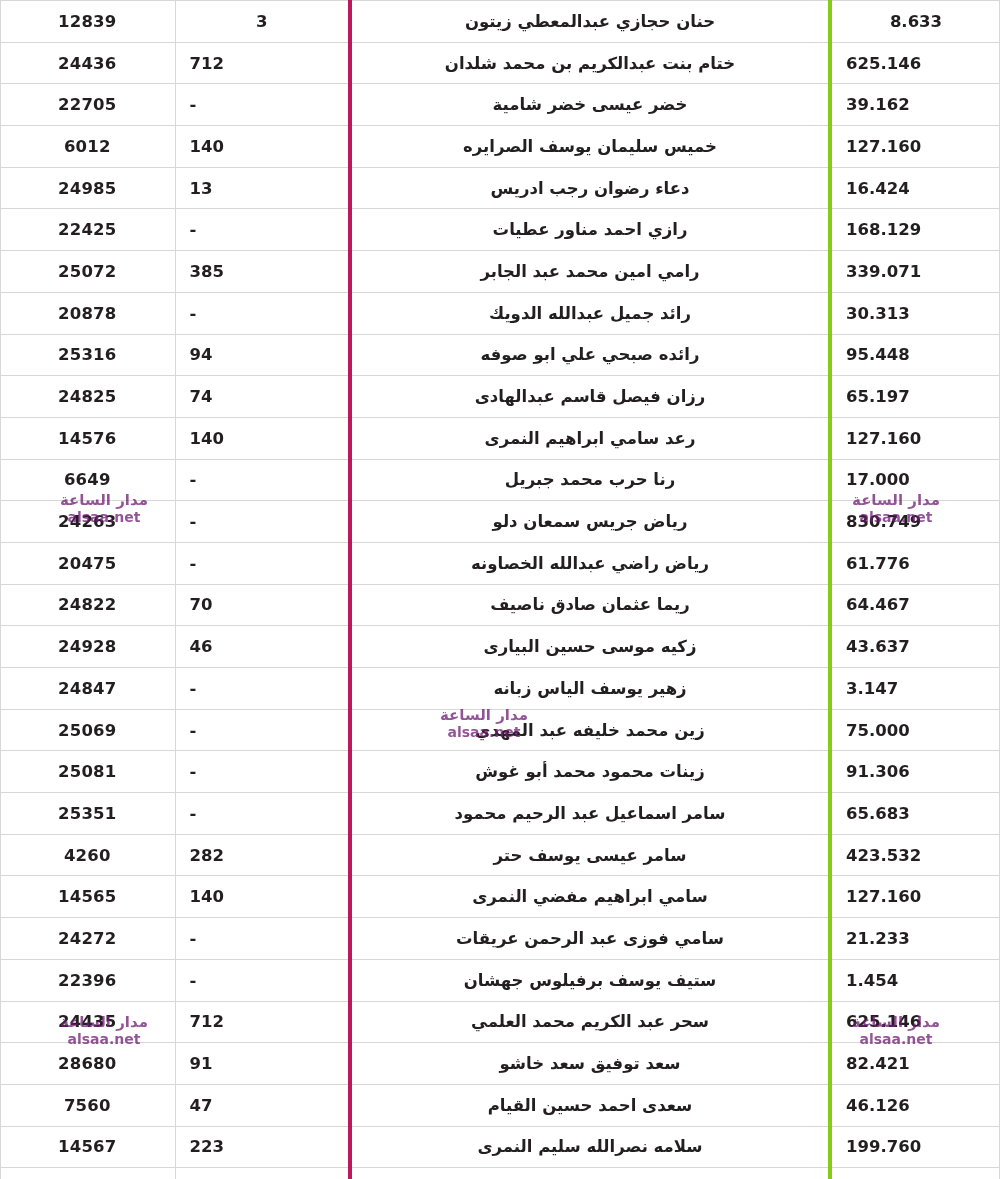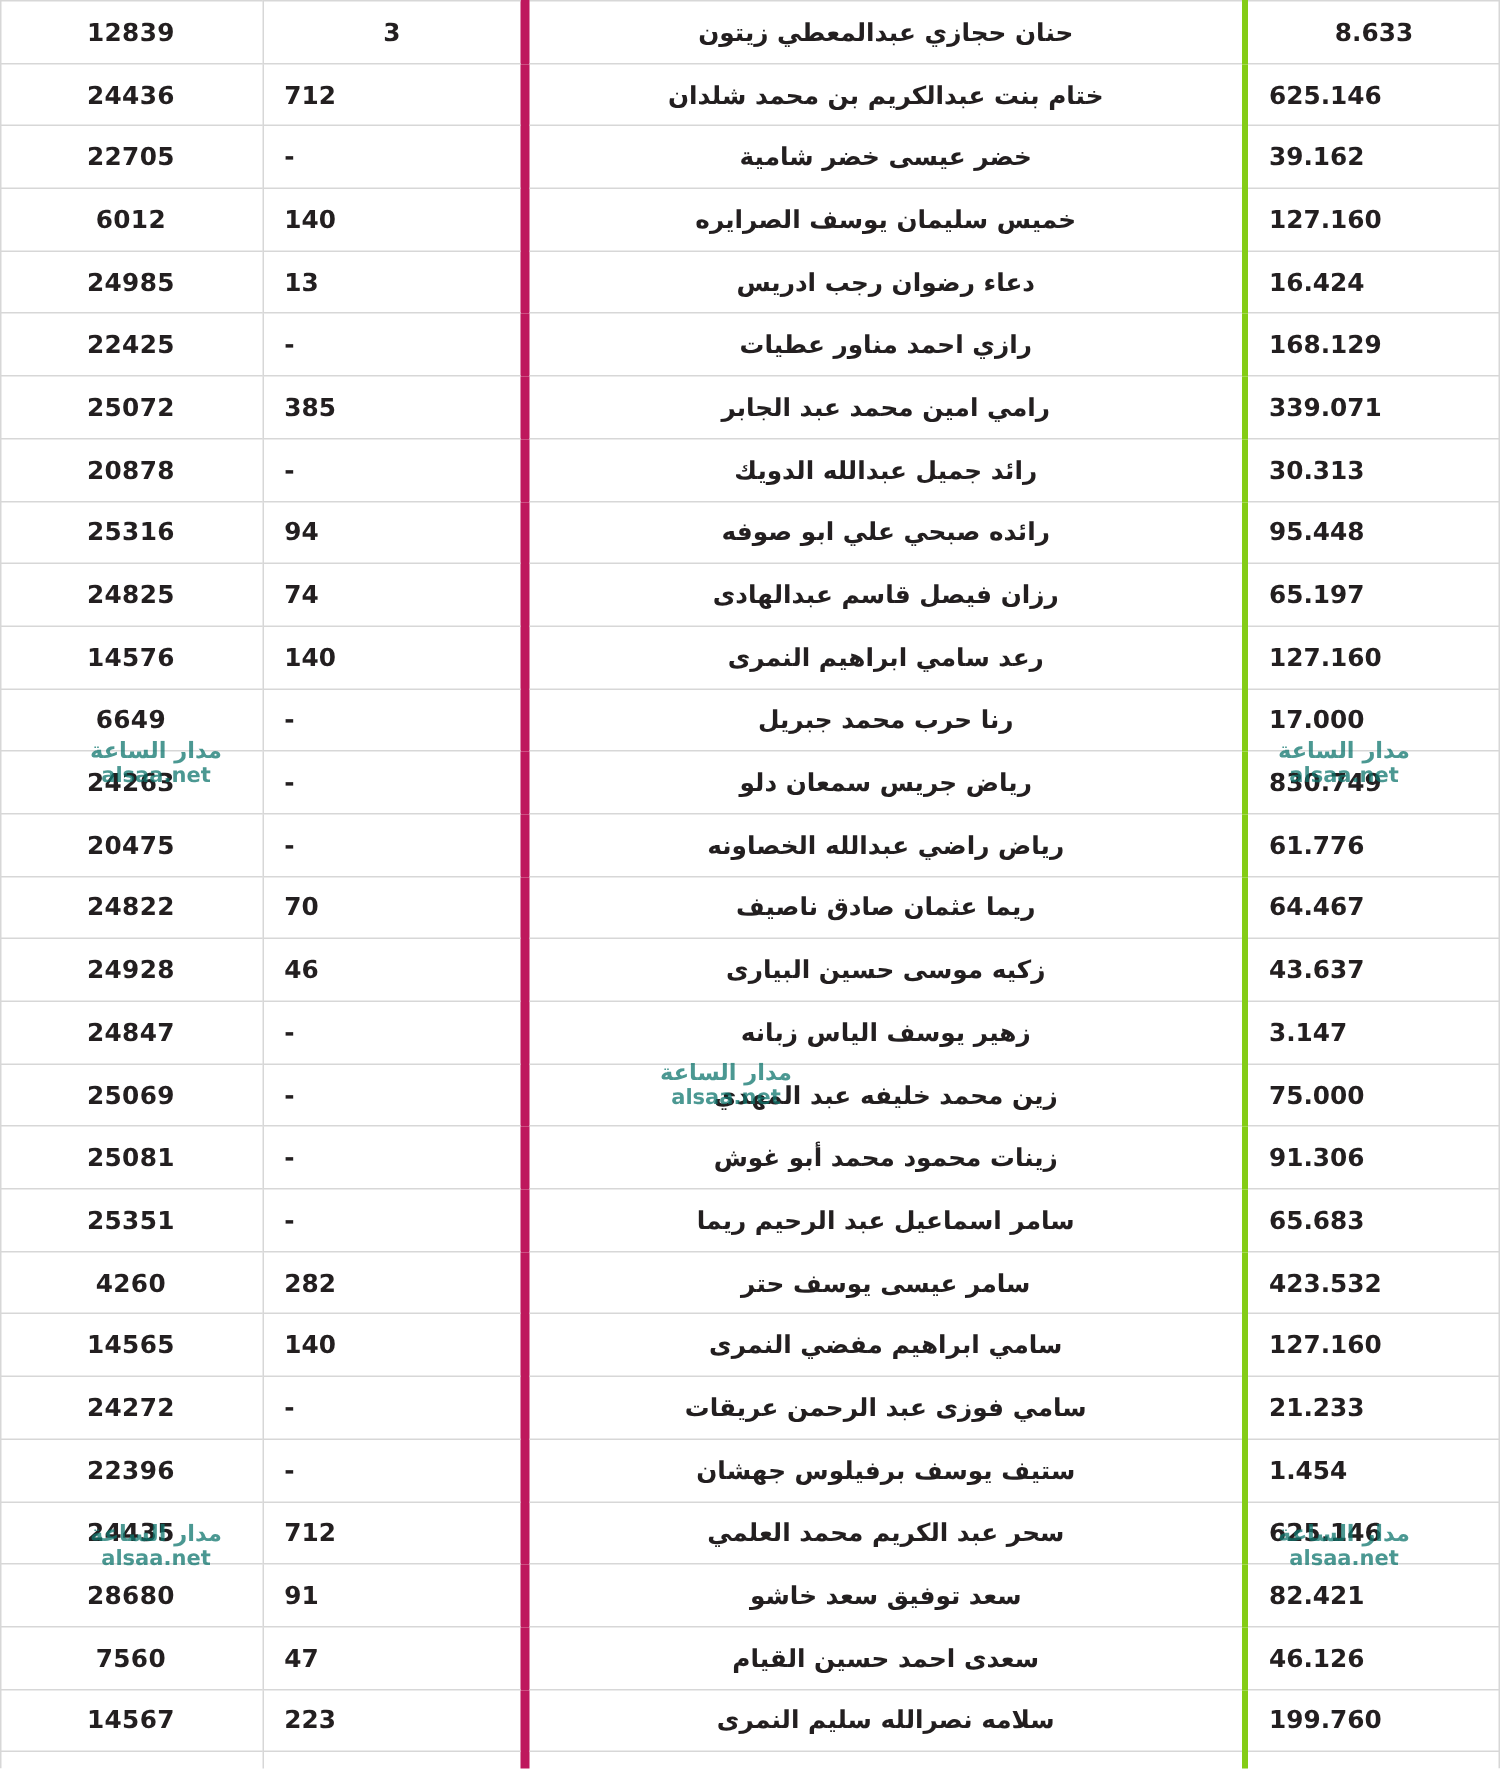--- a/index.html
+++ b/index.html
@@ -54,21 +54,21 @@
     text-align: left;
     font-weight: bold;
     border-right: 1px solid #d7d7d7;
     border-left: 1px solid #d7d7d7;
     padding-left: 22px;
   }
   .col-name {
     text-align: center;
     font-weight: bold;
     font-size: 17px;
-    border-left: 6px solid #be185d;
+    border-left: 4px solid #be185d;
   }
   .col-amount {
     text-align: left;
     font-weight: bold;
     padding-left: 18px;
     border-left: 4px solid #84cc16;
   }
   
   .edge-right, .edge-left {
     position: absolute;
@@ -76,21 +76,21 @@
     width: 1px;
     height: 1179px;
     background: #d7d7d7;
   }
   .edge-right { right: 0; }
   .edge-left  { left: 0; }
 
   .watermark {
     position: absolute;
     pointer-events: none;
-    color: #0f766e;
+    color: #701a75;
     opacity: 0.75;
     text-align: center;
     line-height: 1.15;
     font-weight: bold;
     direction: rtl;
   }
   .watermark .wm-ar { font-size: 15px; display: block; }
   .watermark .wm-en { font-size: 14px; display: block; direction: ltr; }
 
   .wm-1 { top: 492px; right: 60px; }
@@ -224,21 +224,21 @@
         <td class="col-id">25069</td>
       </tr>
       <tr>
         <td class="col-amount">91.306</td>
         <td class="col-name">زينات محمود محمد أبو غوش</td>
         <td class="col-votes">-</td>
         <td class="col-id">25081</td>
       </tr>
       <tr>
         <td class="col-amount">65.683</td>
-        <td class="col-name">سامر اسماعيل عبد الرحيم ريما</td>
+        <td class="col-name">سامر اسماعيل عبد الرحيم محمود</td>
         <td class="col-votes">-</td>
         <td class="col-id">25351</td>
       </tr>
       <tr>
         <td class="col-amount">423.532</td>
         <td class="col-name">سامر عيسى يوسف حتر</td>
         <td class="col-votes">282</td>
         <td class="col-id">4260</td>
       </tr>
       <tr>

